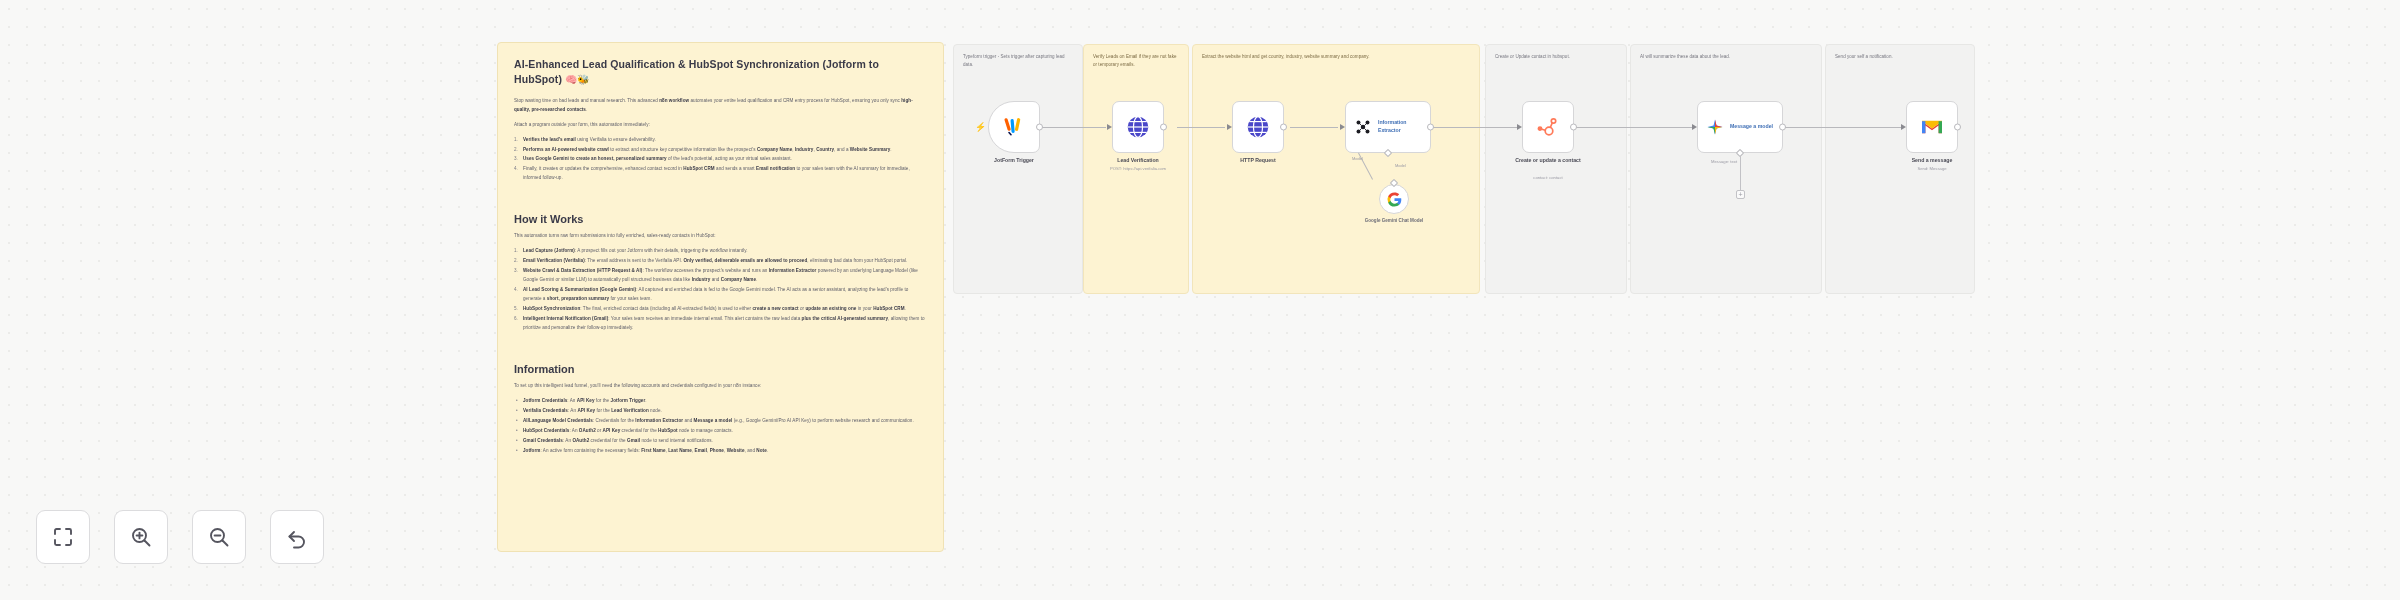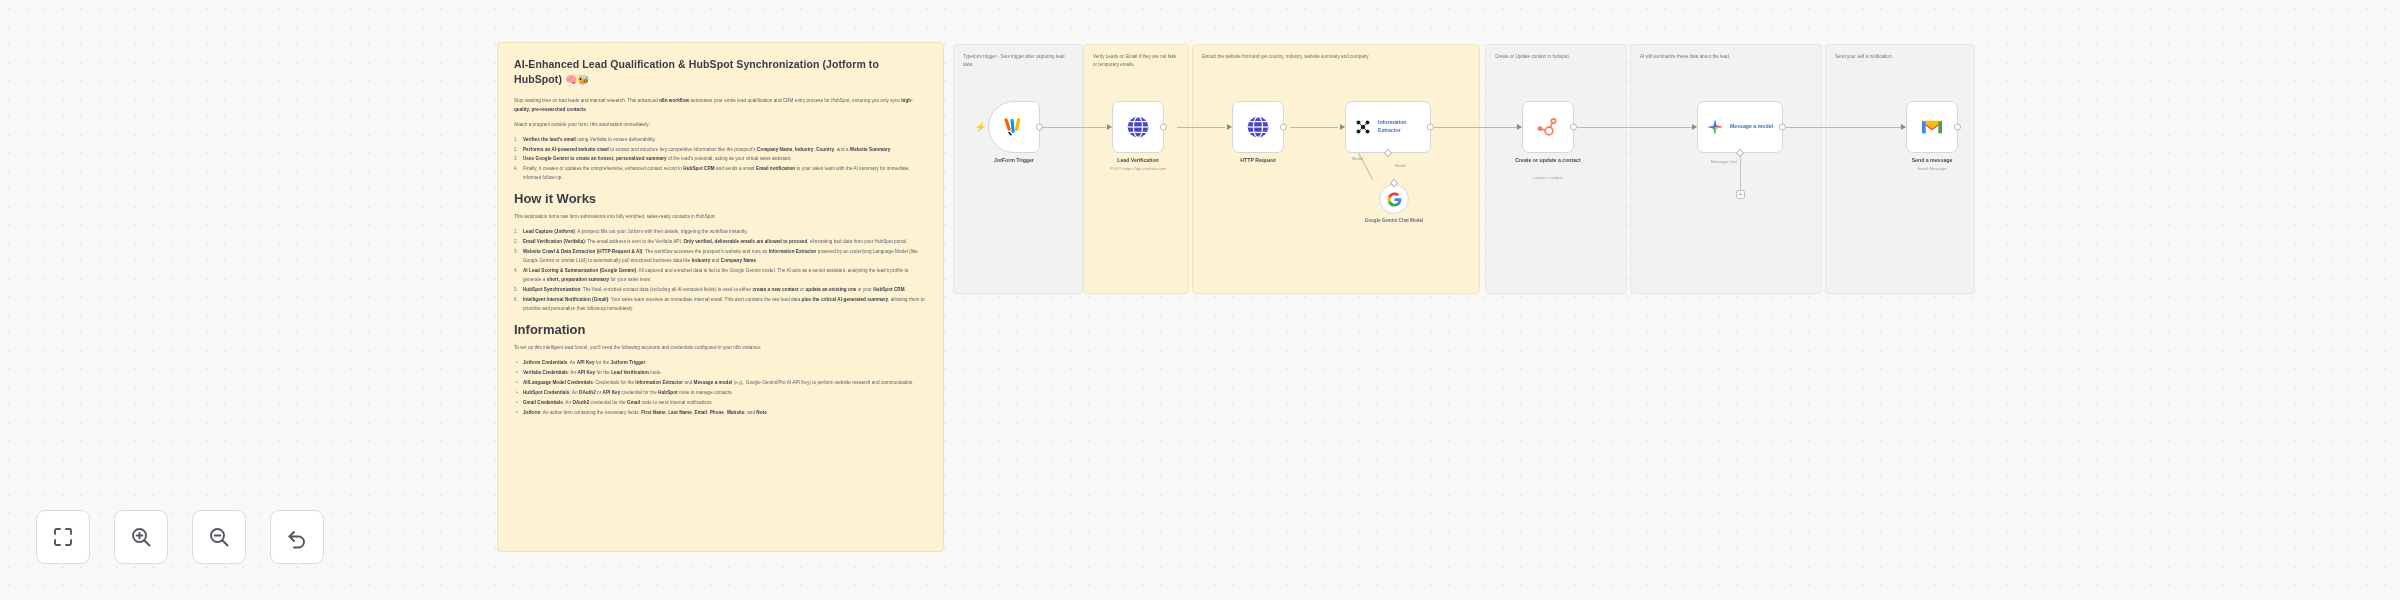--- a/index.html
+++ b/index.html
@@ -39,22 +39,22 @@
     line-height: 1.45; letter-spacing: .1px;
     margin-bottom: 9px;
   }
   .doc-title .emoji { font-size: 10px; }
   .doc-p {
     font-size: 4.6px; color: #5c5c68; line-height: 1.95;
     margin-bottom: 6px; letter-spacing: .05px;
   }
   .doc-p b { color: #3a3a48; }
   .doc-h2 {
-    font-size: 13px; font-weight: bold; color: #3a3a48;
-    margin: 8px 0 7px 0;
+    font-size: 11px; font-weight: bold; color: #3a3a48;
+    margin: 30px 0 7px 0;
   }
   .doc-list { list-style: none; margin: 0 0 6px 0; }
   .doc-list li {
     font-size: 4.6px; color: #5c5c68; line-height: 1.95;
     padding-left: 9px; position: relative; margin-bottom: 1px;
     letter-spacing: .05px;
   }
   .doc-list.ol li::before {
     content: counter(n) ".";
     counter-increment: n;

